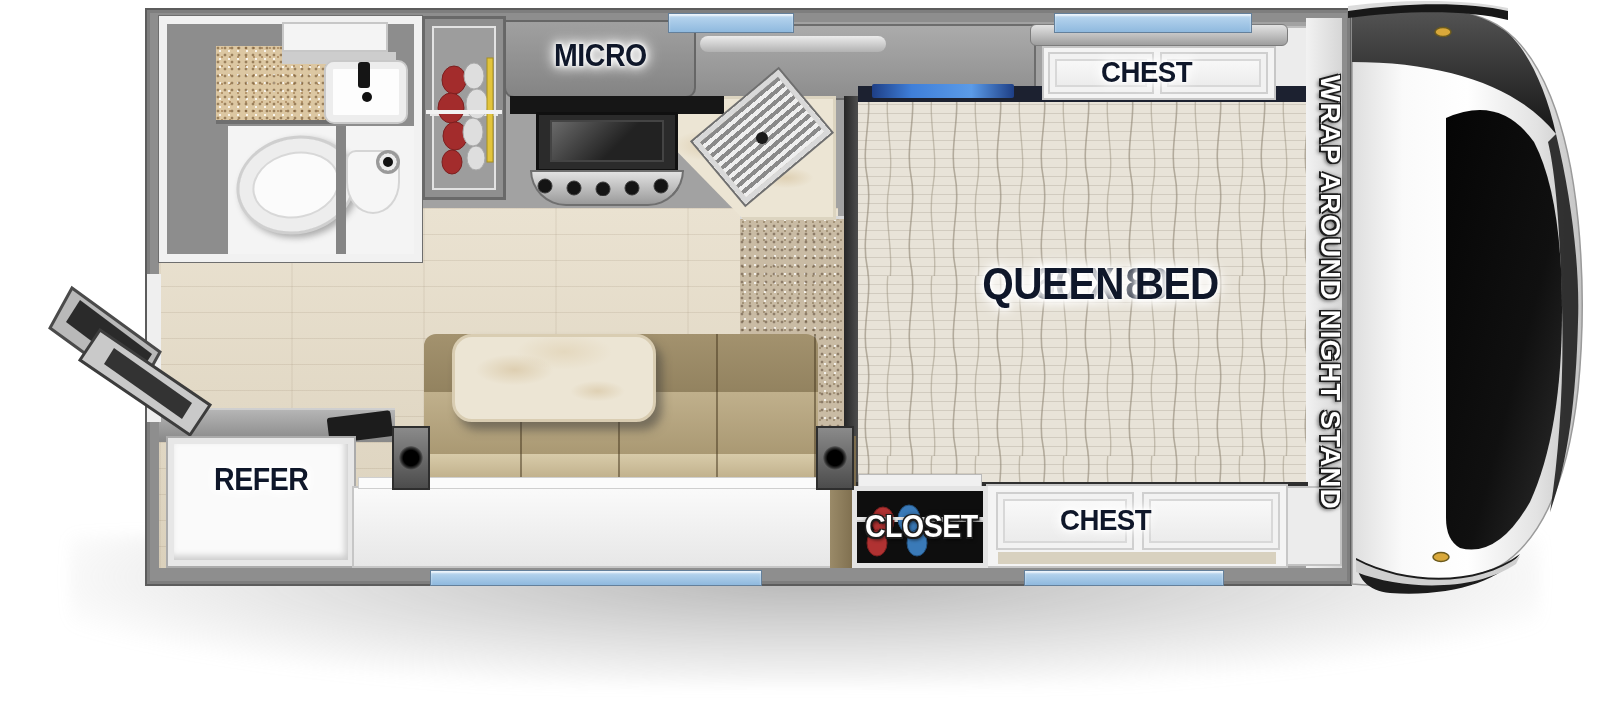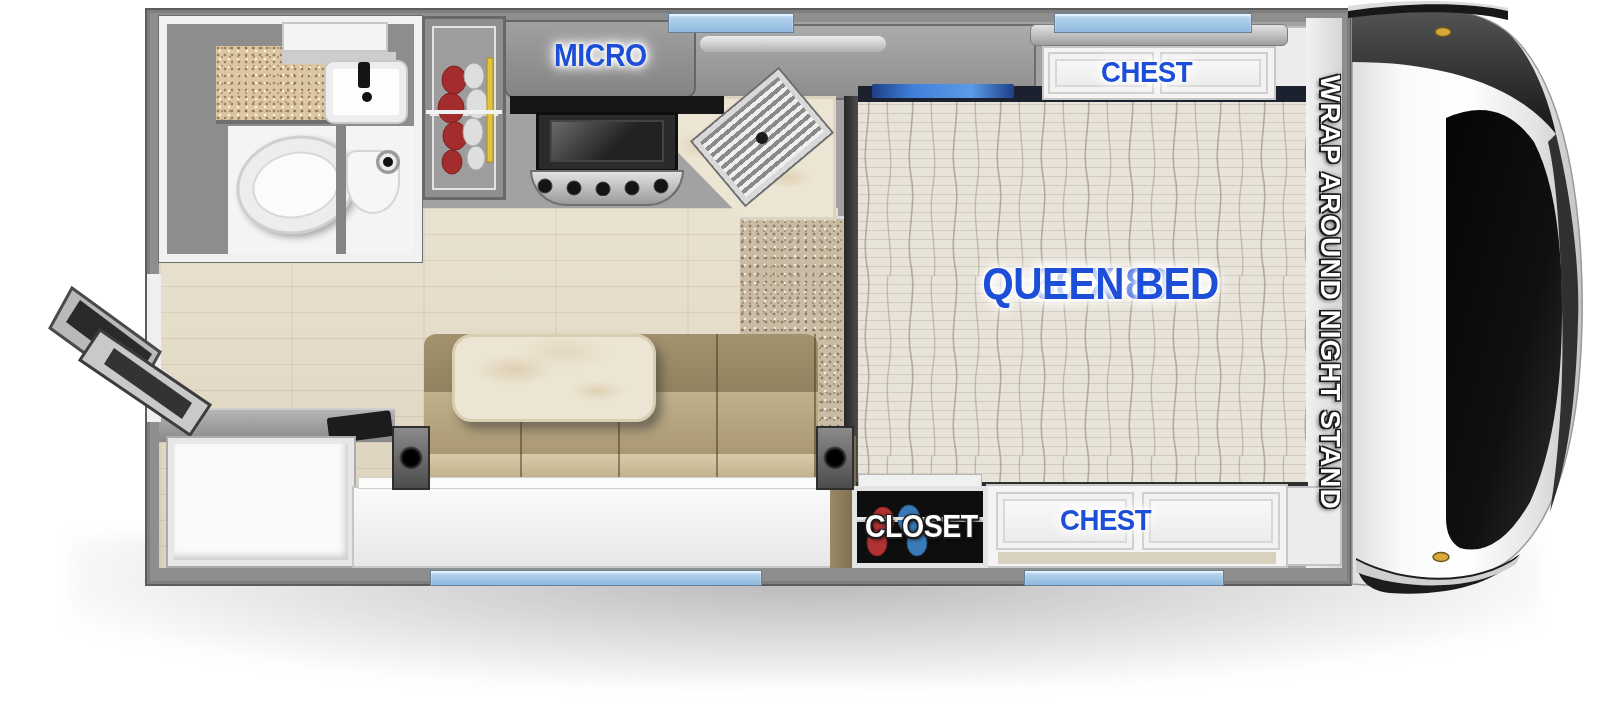--- a/index.html
+++ b/index.html
@@ -4,21 +4,21 @@
 <style>
   html,body{margin:0;padding:0;background:#ffffff;}
   #stage{position:relative;width:1600px;height:721px;overflow:hidden;background:#fff;
          font-family:"Liberation Sans", sans-serif;}
   #stage *{position:absolute;box-sizing:border-box;}
 
   
   .lbl{display:flex;align-items:center;justify-content:center;text-align:center;
        font-weight:700;letter-spacing:-0.5px;white-space:nowrap;z-index:30;line-height:1.05;}
   .lbl .cond{display:inline-block;transform:scaleX(.92);position:static;}
-  .lbl-dark{color:#1d4ed8;
+  .lbl-dark{color:#0f172a;
        text-shadow:0 0 3px #fff,0 0 6px #fff,0 0 10px #fff,0 0 14px rgba(255,255,255,.95),0 0 18px rgba(255,255,255,.8);}
   .lbl-light{color:#ffffff;
        text-shadow:-1.5px -1.5px 0 #1d1d1d,1.5px -1.5px 0 #1d1d1d,-1.5px 1.5px 0 #1d1d1d,1.5px 1.5px 0 #1d1d1d,
                    0 0 5px rgba(0,0,0,.65),2px 3px 4px rgba(0,0,0,.55);}
 
   
   .wood{background-color:#e4dbc9;
         background-image:repeating-linear-gradient(180deg, rgba(130,110,85,.14) 0 1px, transparent 1px 26px),
                          repeating-linear-gradient(90deg, rgba(130,110,85,.08) 0 2px, transparent 2px 132px),
                          linear-gradient(180deg,#eae2d1,#dbd1bc);}
@@ -213,20 +213,23 @@
      <div style="left:5px;top:18px;width:24px;height:24px;border-radius:50%;
           background:radial-gradient(circle,#000 45%,#333 60%,#777 75%);"></div>
   </div>
   <div class="marble" style="left:452px;top:334px;width:204px;height:88px;
        border:3px solid #d9cdb2;border-radius:20px;box-shadow:6px 8px 10px rgba(55,55,55,.5);z-index:11;"></div>
 
   <div style="left:166px;top:436px;width:190px;height:132px;
        background:#e7e7e7;border:2px solid #ababab;z-index:8;"></div>
   <div style="left:174px;top:444px;width:174px;height:116px;background:#fafafa;
        box-shadow:inset -3px -4px 6px rgba(120,120,120,.35);z-index:9;"></div>
+  <div class="lbl lbl-dark" style="left:176px;top:458px;width:170px;height:44px;font-size:31px;">
+    <span class="cond">REFER</span>
+  </div>
 
   <div style="left:358px;top:477px;width:472px;height:12px;background:#fbfbfb;border:1px solid #cfcfcf;z-index:9;"></div>
   <div style="left:352px;top:486px;width:482px;height:82px;
        background:linear-gradient(180deg,#fafafa,#e7e7e7);border:2px solid #c6c6c6;z-index:8;"></div>
 
   <div style="left:830px;top:436px;width:26px;height:132px;
        background:linear-gradient(90deg,#9a8a68,#7c6c4c);z-index:8;"></div>
   <div style="left:858px;top:474px;width:124px;height:14px;background:#f0f0f0;border:1px solid #b9b9b9;z-index:9;"></div>
   <div style="left:852px;top:486px;width:136px;height:82px;
        background:#0e0e0e;border:5px solid #e4e4e4;z-index:9;">

